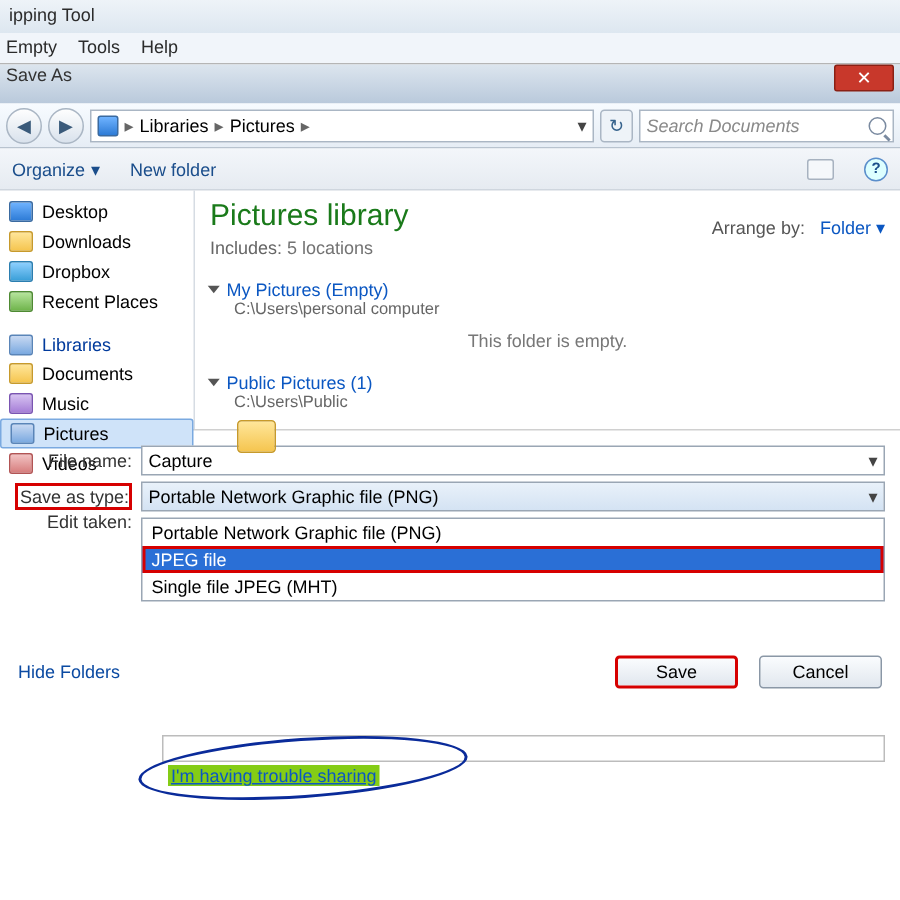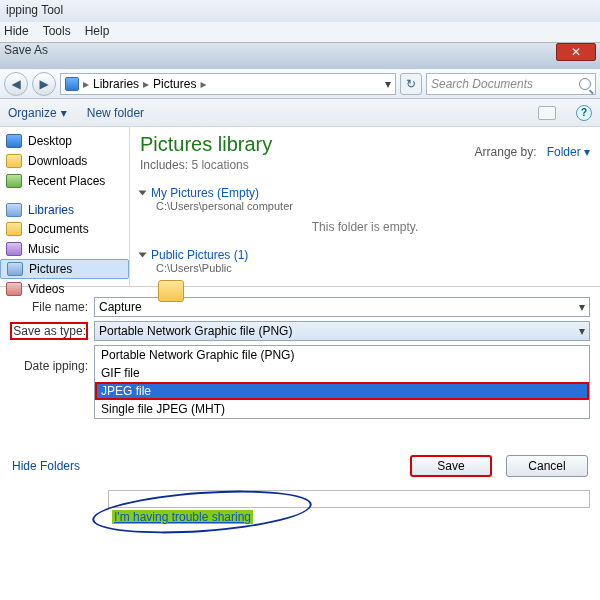--- a/index.html
+++ b/index.html
@@ -76,21 +76,21 @@
   .annot { position:absolute; left:60px; top:490px; width:530px; }
   .annot-box { border:1px solid #bcbcbc; height:18px; margin-left:48px; margin-bottom:2px;}
   .annot-link { display:inline-block; background:#84cc16; color:#0b57c2; text-decoration:underline; padding:0 2px; margin-left:52px; }
   .oval { position:absolute; left:32px; top:2px; width:220px; height:40px; border:2px solid #0a2b9a; border-radius:50%; transform:rotate(-4deg); pointer-events:none; }
 </style>
 </head>
 <body>
 
 <div class="app-titlebar">ipping Tool</div>
 <div class="app-menubar">
-  <span>Hide</span>
+  <span>Empty</span>
   <span>Tools</span>
   <span>Help</span>
 </div>
 
 <div class="dlg">
 
   <div class="dlg-title">
     <span>Save As</span>
     <div class="close">
         <span>✕</span>
@@ -138,20 +138,24 @@
     <div class="sidebar">
       <div class="sb-item">
           <span class="ic ic-desktop"></span>
           <span>Desktop</span>
         </div>
       <div class="sb-item">
           <span class="ic ic-folder"></span>
           <span>Downloads</span>
         </div>
       <div class="sb-item">
+          <span class="ic ic-dropbox"></span>
+          <span>Dropbox</span>
+        </div>
+      <div class="sb-item">
           <span class="ic ic-recent"></span>
           <span>Recent Places</span>
         </div>
       <div class="sb-sep"></div>
       <div class="sb-head">
           <span class="ic ic-lib"></span>
           <span>Libraries</span>
         </div>
       <div class="sb-item">
           <span class="ic ic-folder"></span>
@@ -212,26 +216,25 @@
     </div>
     <div class="frow">
       <div class="flabel redbox">Save as type:</div>
       <div class="fdrop">
           <span>Portable Network Graphic file (PNG)</span>
           <span class="fcaret">▾</span>
         </div>
     </div>
     <div class="options">
       <div class="opt">Portable Network Graphic file (PNG)</div>
-      <div class="opt">GIF file</div>
       <div class="opt sel redbox">JPEG file</div>
       <div class="opt">Single file JPEG (MHT)</div>
     </div>
     <div class="frow" style="position:relative; top:-64px; pointer-events:none;">
-      <div class="flabel">Date ipping:</div>
+      <div class="flabel">Edit taken:</div>
     </div>
   </div>
 
   <div class="btnrow">
     <span class="hidef" style="margin-right:auto">Hide Folders</span>
     <div class="btn redbox">Save</div>
     <div class="btn">Cancel</div>
   </div>
 
 </div>

